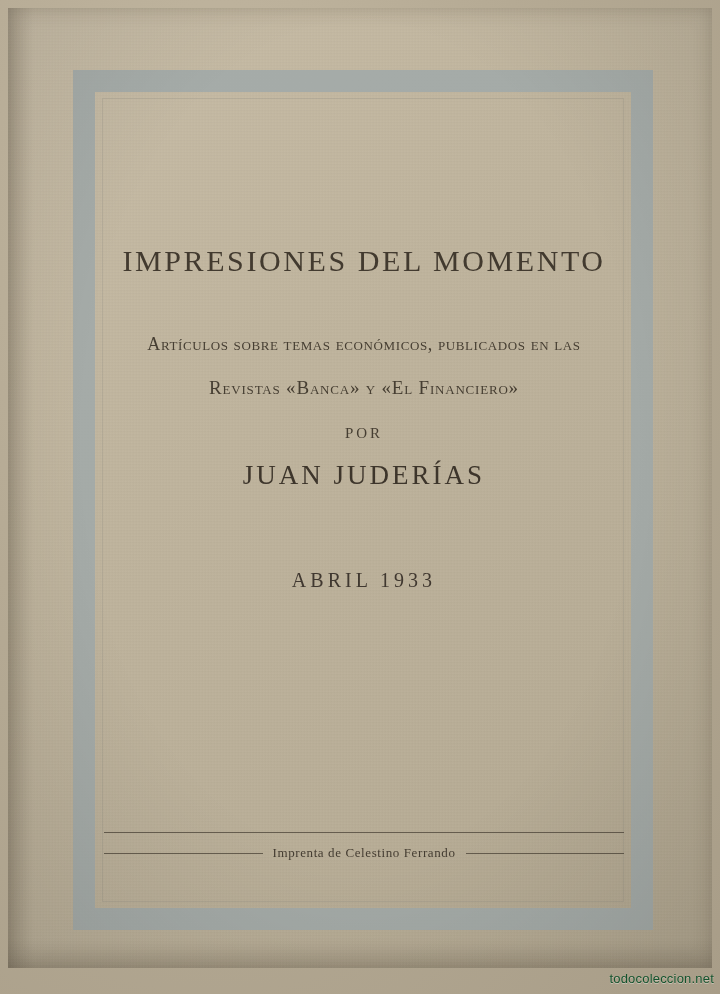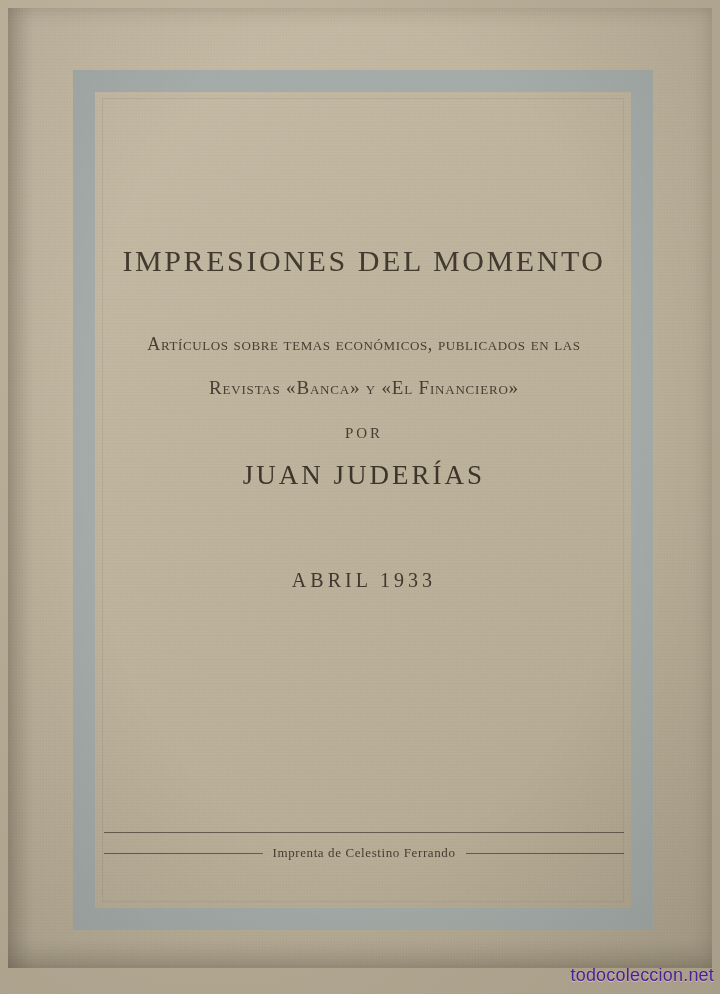--- a/index.html
+++ b/index.html
@@ -143,22 +143,22 @@
     letter-spacing: 0.6px;
     color: #443c31;
     white-space: nowrap;
   }
   
   .watermark {
     position: absolute;
     right: 6px;
     bottom: 8px;
     font-family: "Liberation Sans", sans-serif;
-    font-size: 18px;
-    color: #4c1d95;
+    font-size: 13px;
+    color: #14532d;
     letter-spacing: 0.2px;
     text-shadow: 0 1px 0 rgba(255,255,255,0.35);
   }
   
   .vignette {
     position: absolute;
     inset: 0;
     pointer-events: none;
     background: radial-gradient(ellipse at 50% 45%, rgba(0,0,0,0) 55%, rgba(0,0,0,0.10) 100%);
   }

